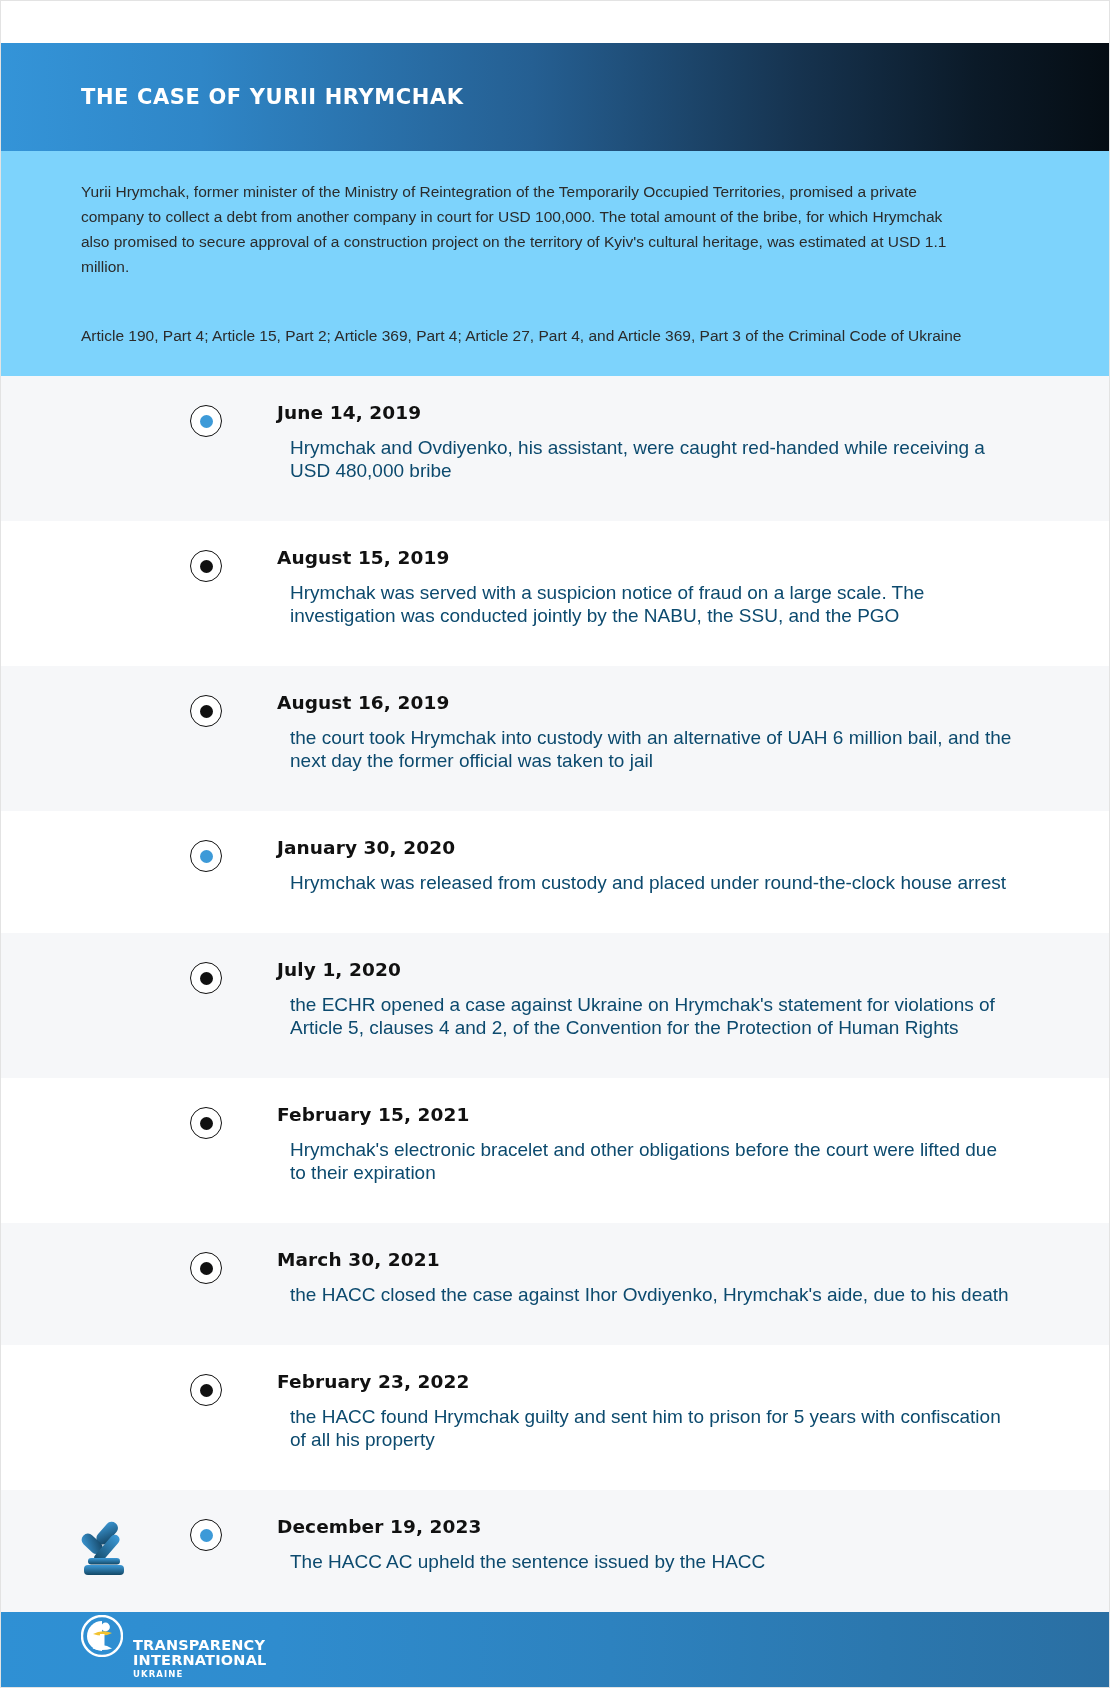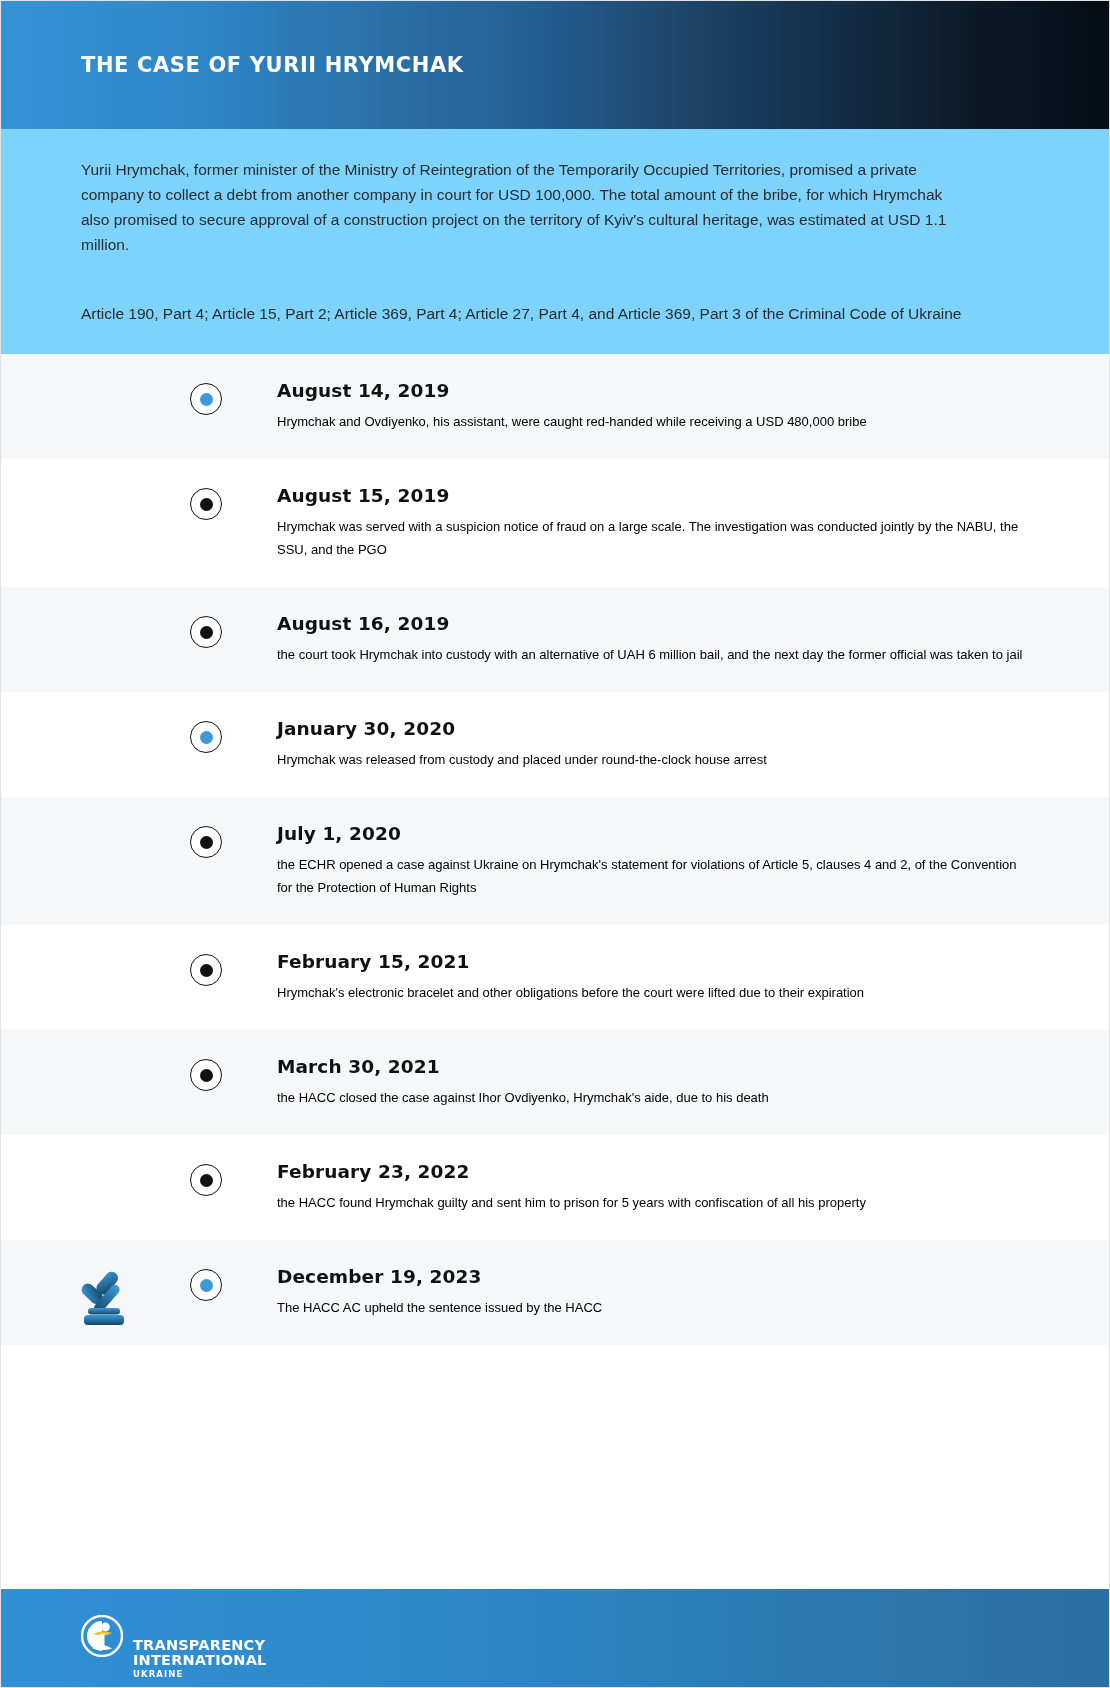--- a/index.html
+++ b/index.html
@@ -20,24 +20,25 @@
     position: relative;
     width: 1110px;
     height: 1688px;
     background: #ffffff;
     border: 1px solid #e3e3e3;
   }
 
   
   .header {
     position: relative;
-    height: 128px;
+    height: 108px;
     background: linear-gradient(90deg, #3494d8 0%, #2f86c7 18%, #255f92 48%, #16334f 72%, #0b1a28 88%, #050d14 100%);
     display: flex;
     align-items: center;
+    margin-top: 42px;
   }
   .header-title {
     margin-left: 80px;
     color: #ffffff;
     font-size: 21px;
     font-weight: bold;
     letter-spacing: 0.6px;
     text-transform: uppercase;
     font-family: "DejaVu Sans", sans-serif;
   }
@@ -125,24 +126,24 @@
   }
   .tl-date {
     font-size: 18.5px;
     font-weight: bold;
     color: #111111;
     letter-spacing: 0.1px;
     margin: 0 0 9px 0;
     font-family: "DejaVu Sans", sans-serif;
   }
   .tl-desc {
-    font-size: 13px;
+    font-size: 19px;
     line-height: 23px;
-    color: #000000;
-    margin: 0;
+    color: #0c4a6e;
+    margin: 13px;
   }
 
   
   .tl-icon-slot {
     position: absolute;
     left: 78px;
     top: 24px;
     width: 64px;
     height: 64px;
   }
@@ -201,21 +202,21 @@
 
   <div class="timeline" id="timeline">
     <div class="tl-spine"></div>
   <div class="tl-row shade">
     <div class="tl-marker-col">
       <div class="tl-dot accent">
         <span class="core"></span>
       </div>
     </div>
     <div class="tl-content">
-      <div class="tl-date">August 14, 2019</div>
+      <div class="tl-date">June 14, 2019</div>
       <div class="tl-desc">Hrymchak and Ovdiyenko, his assistant, were caught red-handed while receiving a USD 480,000 bribe</div>
     </div>
   </div>
       <div class="tl-row plain">
     <div class="tl-marker-col">
       <div class="tl-dot">
         <span class="core"></span>
       </div>
     </div>
     <div class="tl-content">

